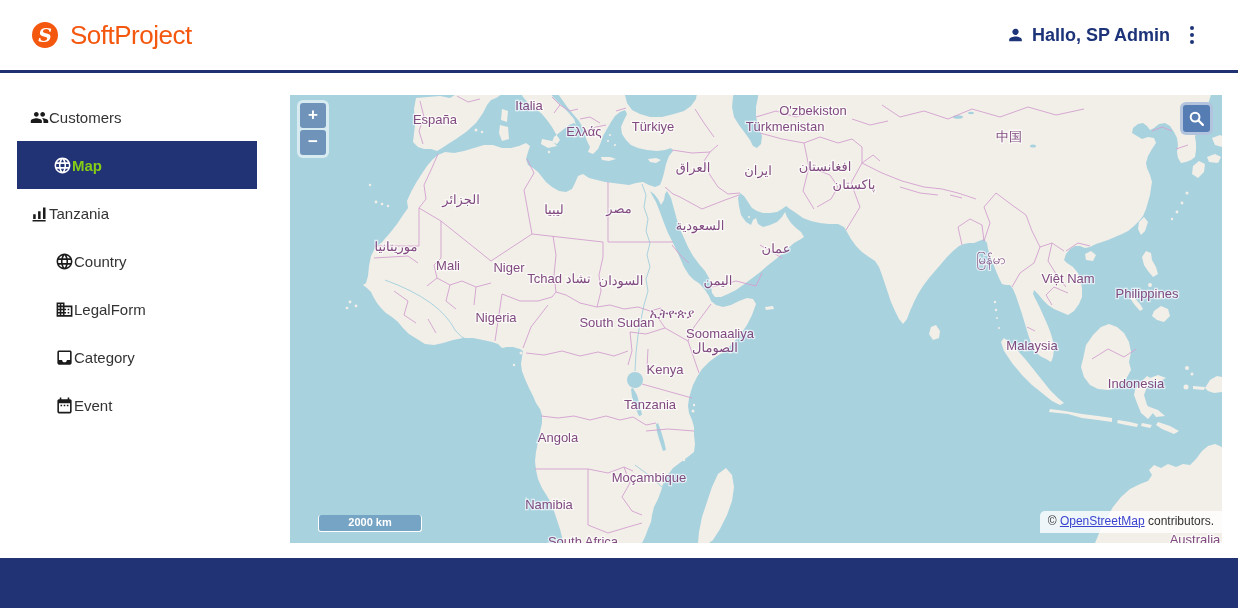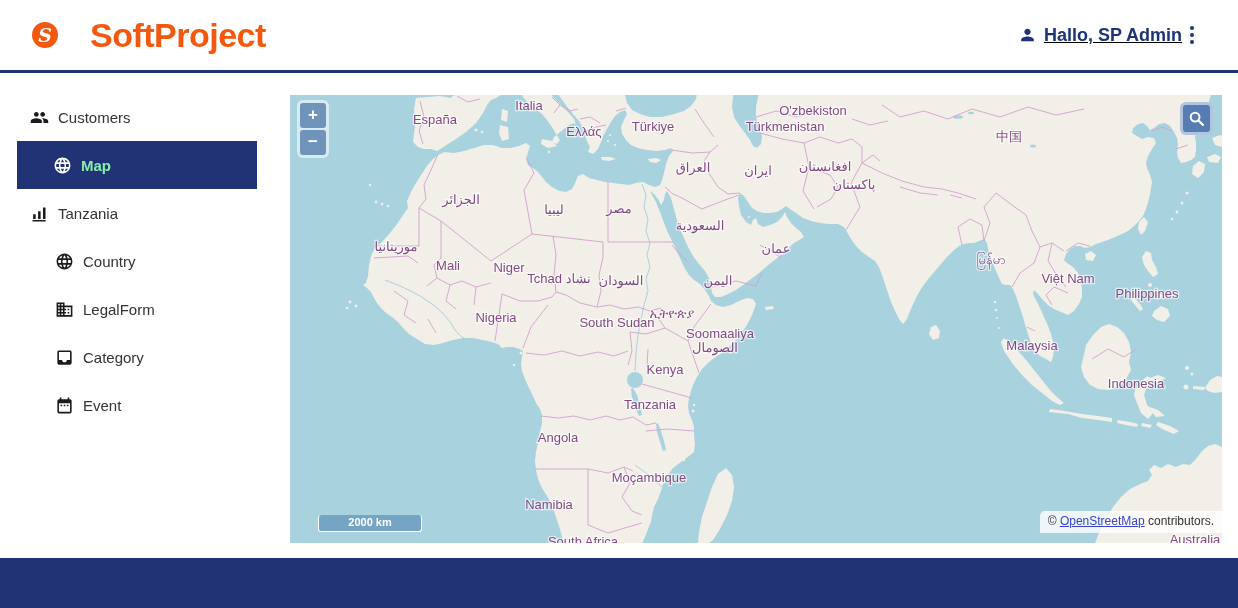--- a/index.html
+++ b/index.html
@@ -4,34 +4,34 @@
 <style>
   * { margin:0; padding:0; box-sizing:border-box; }
   html,body { width:1238px; height:608px; overflow:hidden; background:#fff;
     font-family:"Liberation Sans", sans-serif; }
   body { display:flex; flex-direction:column; }
 
   
   .header { height:73px; flex:0 0 73px; display:flex; align-items:center;
     justify-content:space-between; padding:0 40px 0 30px; border-bottom:3px solid #1f3172; }
   .brand { display:flex; align-items:center; gap:10px; }
-  .brand-name { color:#f4570e; font-size:34px; font-weight:bold; letter-spacing:-0.5px;margin-left:20px; }
-  .user-area { display:flex; align-items:center; gap:4px;text-decoration:underline; }
+  .brand-name { color:#f4570e; font-size:26px; font-weight:normal; letter-spacing:-0.5px; }
+  .user-area { display:flex; align-items:center; gap:16px; }
   .user-chip { display:flex; align-items:center; gap:7px; cursor:pointer; }
   .greeting { color:#1d3479; font-size:18px; font-weight:bold; }
   .kebab { display:flex; flex-direction:column; gap:3px; padding:4px; cursor:pointer; }
   .kebab i { width:4px; height:4px; border-radius:50%; background:#1d3479; display:block; }
 
   
   .content { flex:1 1 auto; display:flex; }
   .sidebar { width:257px; flex:0 0 257px; padding:20px 0 0 17px; }
-  .side-item { height:48px; display:flex; align-items:center; gap:9px;
+  .side-item { height:48px; display:flex; align-items:center; 
     padding-left:13px; font-size:15px; color:#333; cursor:pointer; }
   .side-item.indent { padding-left:38px;text-align:center; }
-  .side-item.selected { background:#213275; color:#86efac; font-weight:bold;padding-left:36px; }
+  .side-item.selected { background:#213275; color:#84cc16; font-weight:bold;padding-left:36px; }
   .si-icon { width:19px; height:19px; fill:#1b1b1b; flex:0 0 19px; }
   .side-item.selected .si-icon { fill:#fff; }
 
   
   .map-wrap { position:relative; width:932px; height:448px; margin:22px 16px 0 33px;
     background:#a9d2df; overflow:hidden; }
   .map-svg { position:absolute; left:0; top:0; }
   .cl { font:13px "Liberation Sans",sans-serif; fill:#804a80; stroke:#ffffff;
     stroke-width:2.6px; stroke-opacity:0.62; paint-order:stroke; text-anchor:middle; }
   .zoomctl { position:absolute; top:5px; left:7px; background:rgba(255,255,255,0.55);

